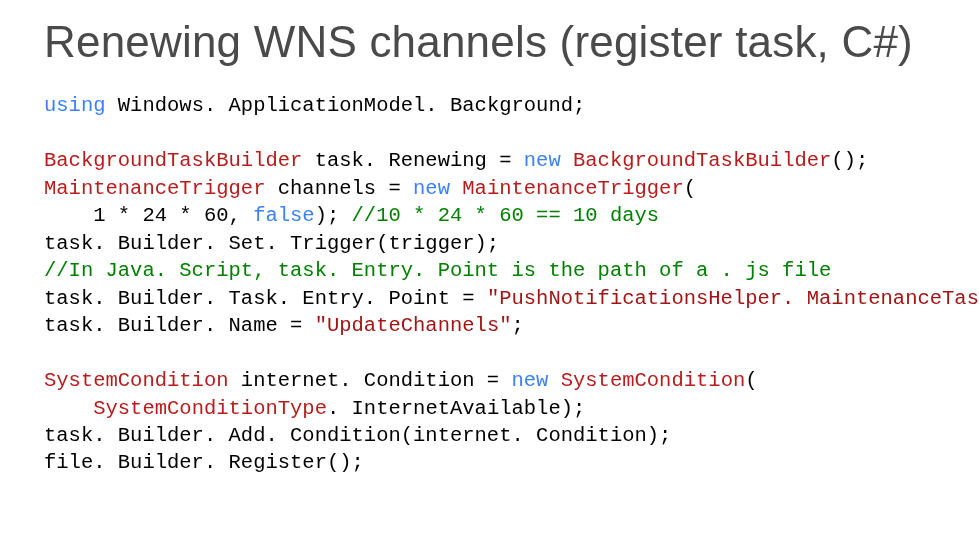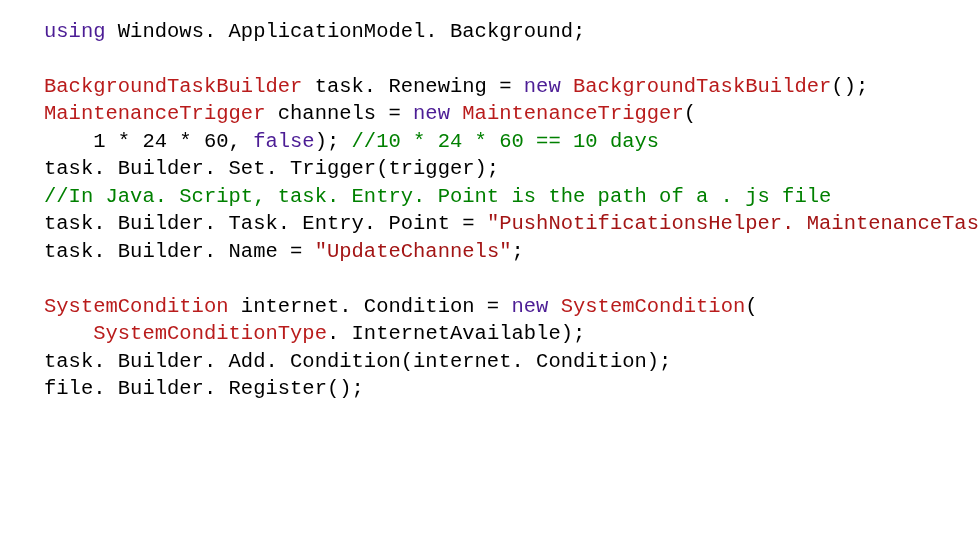--- a/index.html
+++ b/index.html
@@ -28,30 +28,31 @@
     margin: 0 0 26px 0;
     letter-spacing: 0.2px;
   }
   .code {
     font-family: Consolas, "Courier New", monospace;
     font-size: 20.5px;
     line-height: 1.34;
     white-space: pre;
     color: #000000;
   }
-  .kw   { color: #4c1d95; } 
+  .kw   { color: #3b82f6; } 
   .tp   { color: #b91c1c; } 
   .cm   { color: #008000; } 
   .st   { color: #a31515; } 
 </style>
 </head>
 <body>
 
 <div class="slide">
 
+  <h1 class="title">Renewing WNS channels (register task, C#)</h1>
 
   <div class="code"><span class="kw">using</span><span> Windows. ApplicationModel. Background;</span>
 <span></span>
 <span class="tp">BackgroundTaskBuilder</span><span> task. Renewing = </span><span class="kw">new</span><span> </span><span class="tp">BackgroundTaskBuilder</span><span>();</span>
 <span class="tp">MaintenanceTrigger</span><span> channels = </span><span class="kw">new</span><span> </span><span class="tp">MaintenanceTrigger</span><span>(</span>
 <span>    1 * 24 * 60, </span><span class="kw">false</span><span>); </span><span class="cm">//10 * 24 * 60 == 10 days</span>
 <span>task. Builder. Set. Trigger(trigger);</span>
 <span class="cm">//In Java. Script, task. Entry. Point is the path of a . js file</span>
 <span>task. Builder. Task. Entry. Point = </span><span class="st">"PushNotificationsHelper. MaintenanceTask"</span>
 <span>task. Builder. Name = </span><span class="st">"UpdateChannels"</span><span>;</span>

